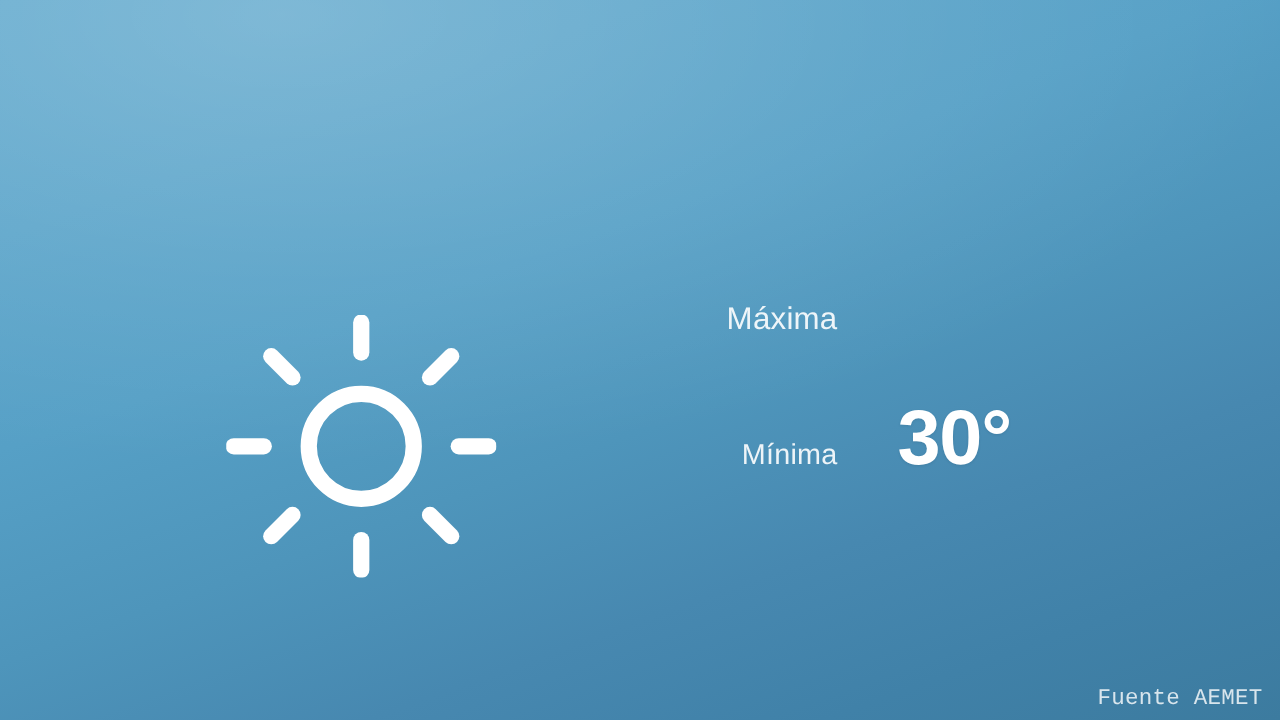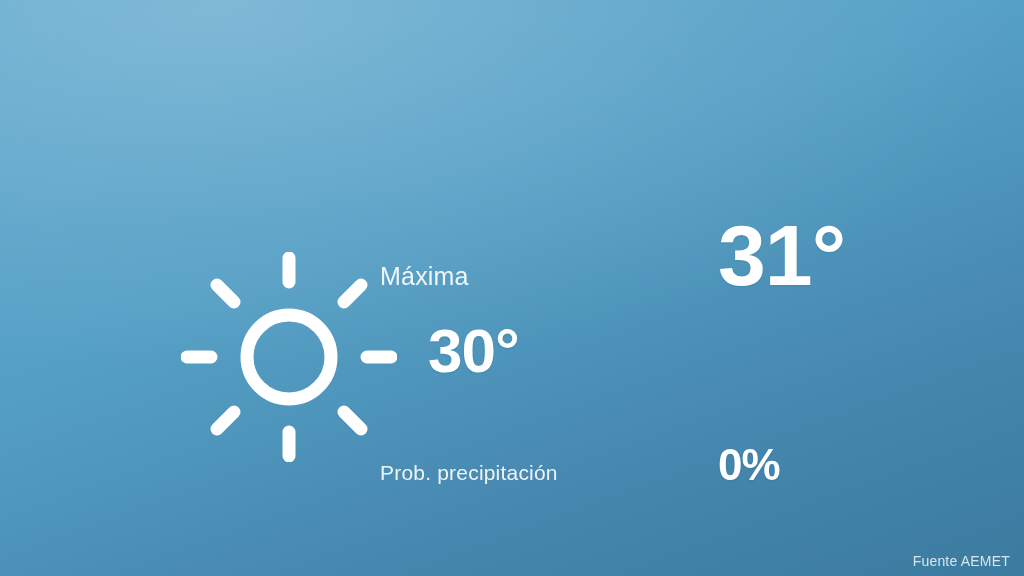--- a/index.html
+++ b/index.html
@@ -84,21 +84,21 @@
     align-items: baseline;
     width: 100%;
   }
 
   .row-max   { height: 108px; }
   .row-min   { height: 112px; }
   .row-prec  { height: 70px; }
 
   .r-label {
     width: 290px;
-    text-align: left;
+    text-align: right;
     color: rgba(255,255,255,0.90);
     font-weight: 300;
     letter-spacing: 0.2px;
     white-space: nowrap;
     margin-top: 29px;
   }
   .row-max  .r-label { font-size: 25px; }
   .row-min  .r-label { font-size: 23px; }
   .row-prec .r-label { font-size: 21px; }
 
@@ -113,24 +113,25 @@
   }
   .row-max  .r-value { font-size: 86px; }
   .row-min  .r-value { font-size: 62px; }
   .row-prec .r-value { font-size: 44px; }
 
   
   .footer {
     position: absolute;
     right: 14px;
     bottom: 7px;
-    font-size: 14px;
+    font-size: 18px;
     font-weight: 300;
     color: rgba(255,255,255,0.80);
     letter-spacing: 0.2px;
+    font-family: Liberation Mono, monospace;
   }
 </style>
 </head>
 <body>
 
 <div class="card">
 
 
   <div class="icon-wrap">
     <svg viewBox="0 0 216 210" xmlns="http://www.w3.org/2000/svg" fill="none" stroke="#ffffff" stroke-linecap="round">
@@ -146,29 +147,25 @@
       <line x1="163" y1="160" x2="180" y2="177" stroke-width="13"></line>
       <line x1="180" y1="33" x2="163" y2="50" stroke-width="13"></line>
       <line x1="53" y1="160" x2="36" y2="177" stroke-width="13"></line>
     </svg>
   </div>
 
   <div class="readings">
 
     <div class="row row-max">
       <div class="r-label">Máxima</div>
-      <div class="r-value">31°</div>
     </div>
 
     <div class="row row-min">
+      <div class="r-label">Mínima</div>
       <div class="r-value">30°</div>
     </div>
 
-    <div class="row row-prec">
-      <div class="r-label">Prob. precipitación</div>
-      <div class="r-value">0%</div>
-    </div>
 
   </div>
 
   <div class="footer">Fuente AEMET</div>
 
 </div>
 
 </body></html>

